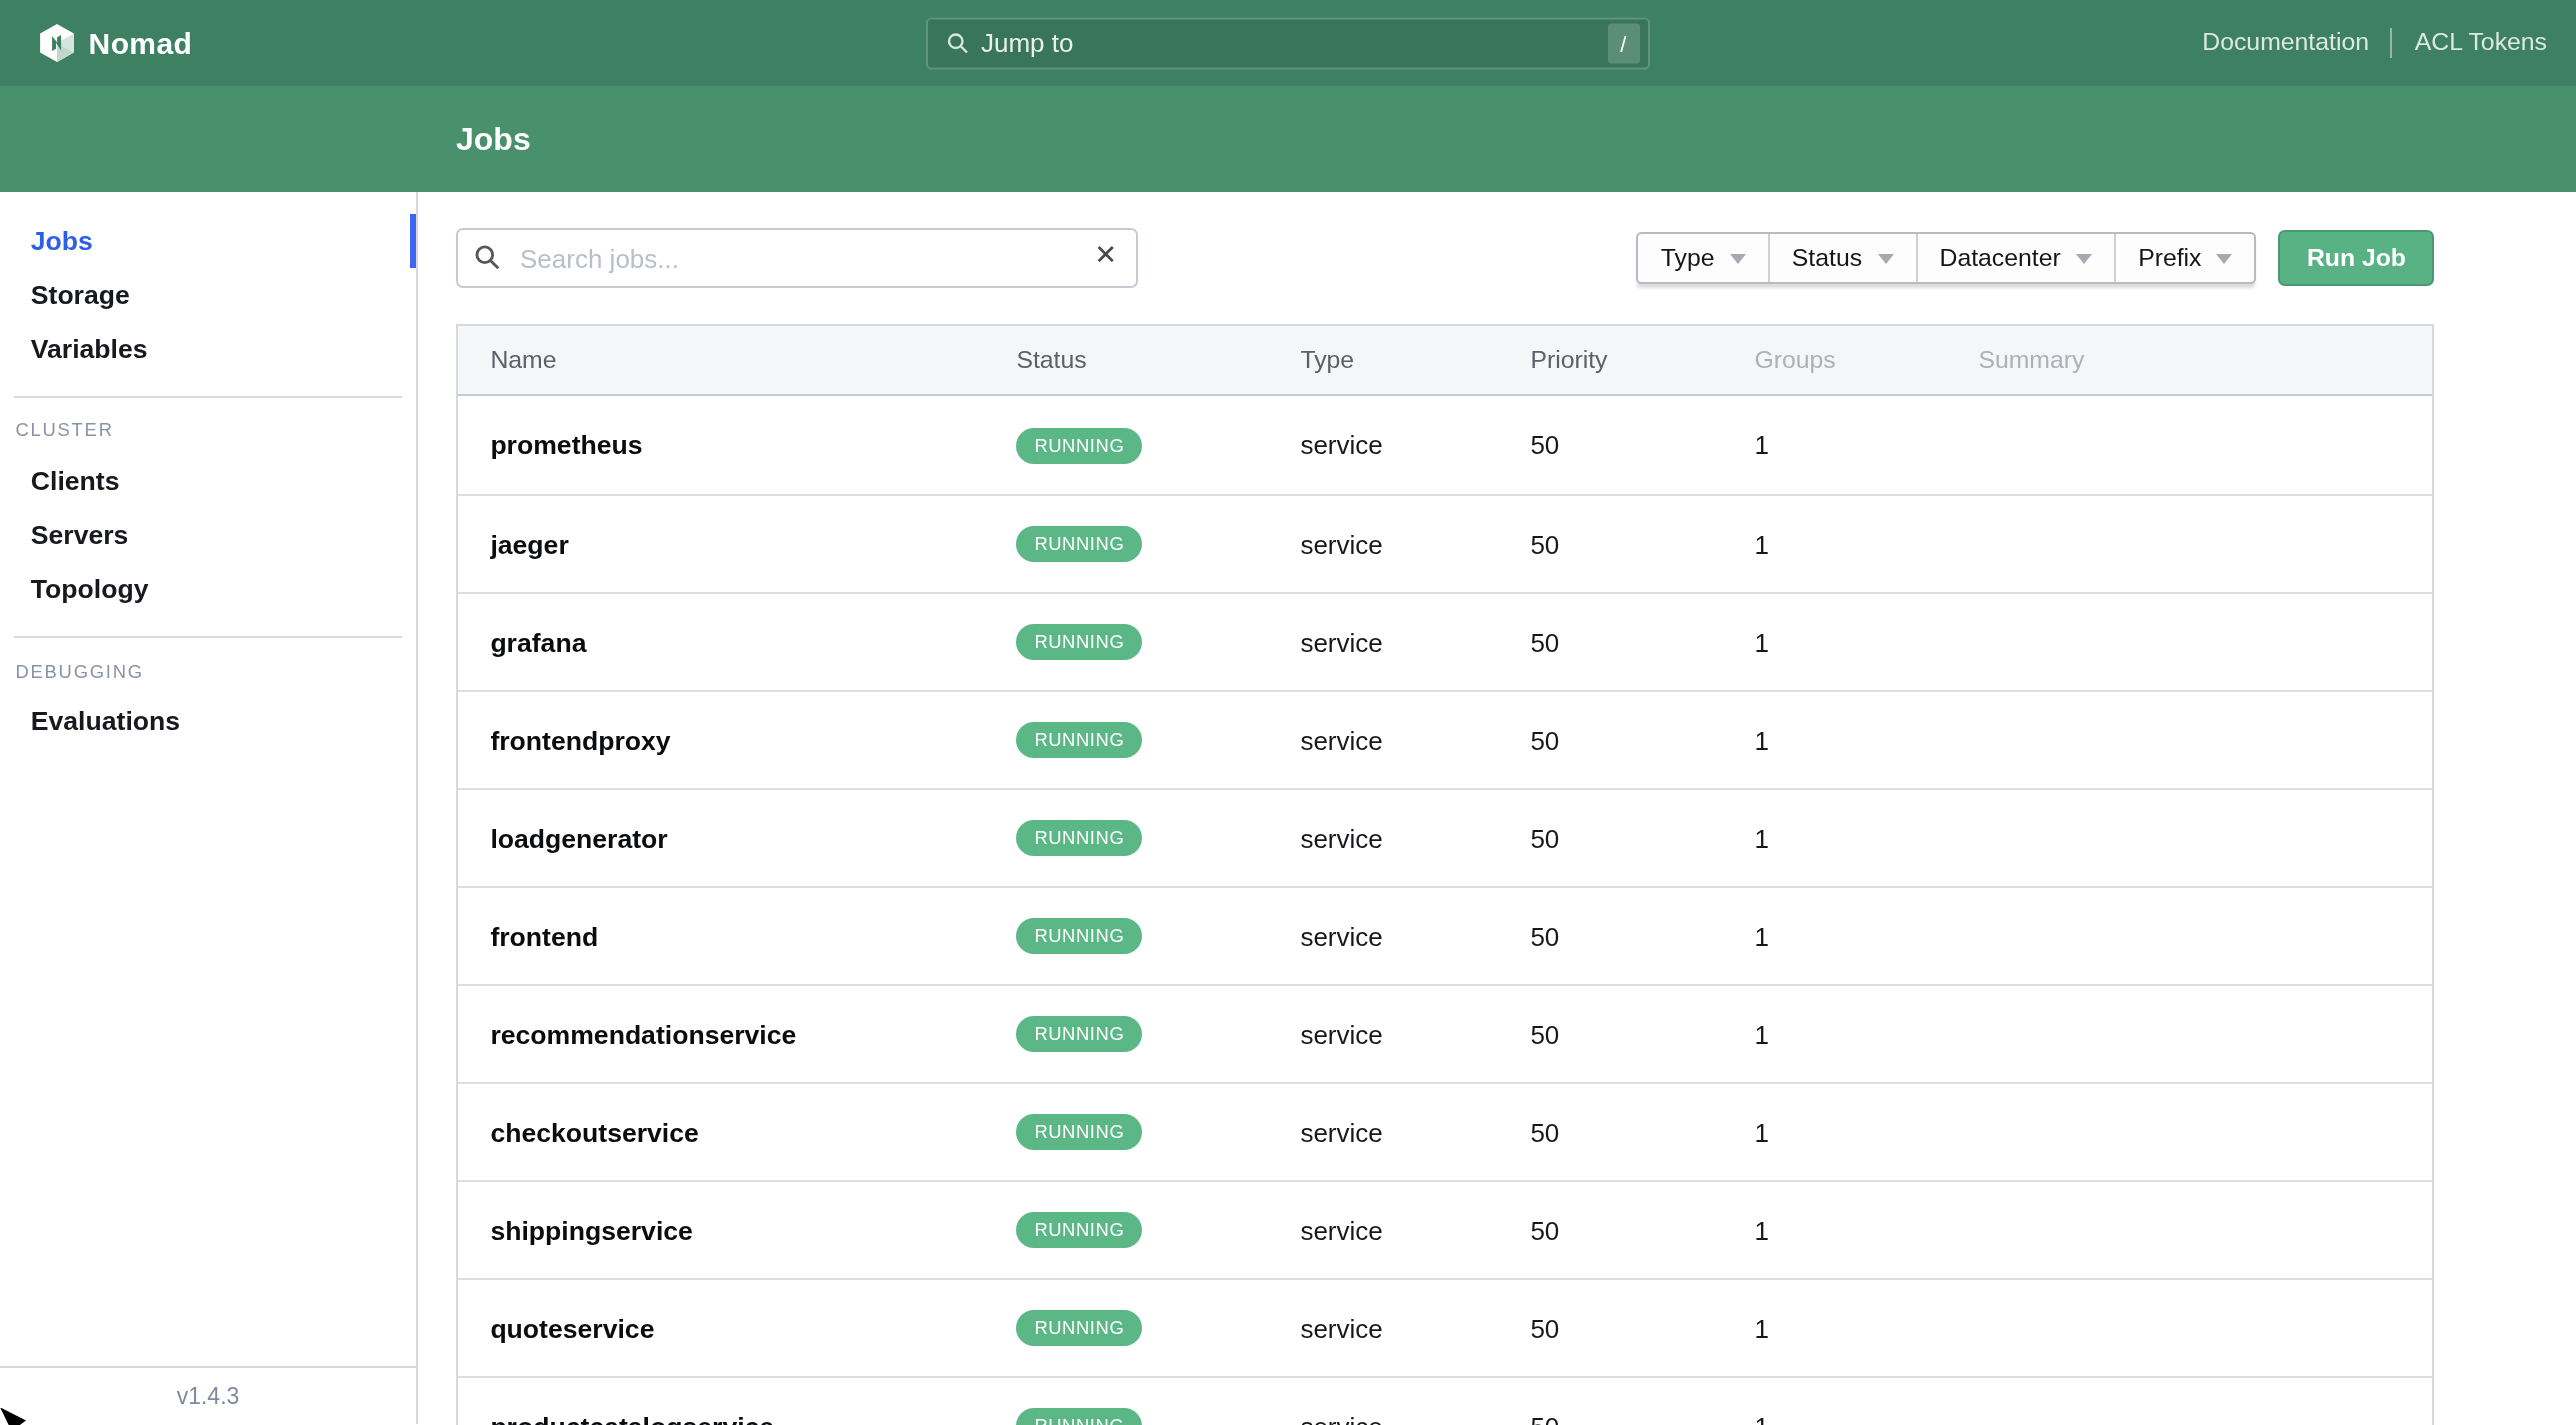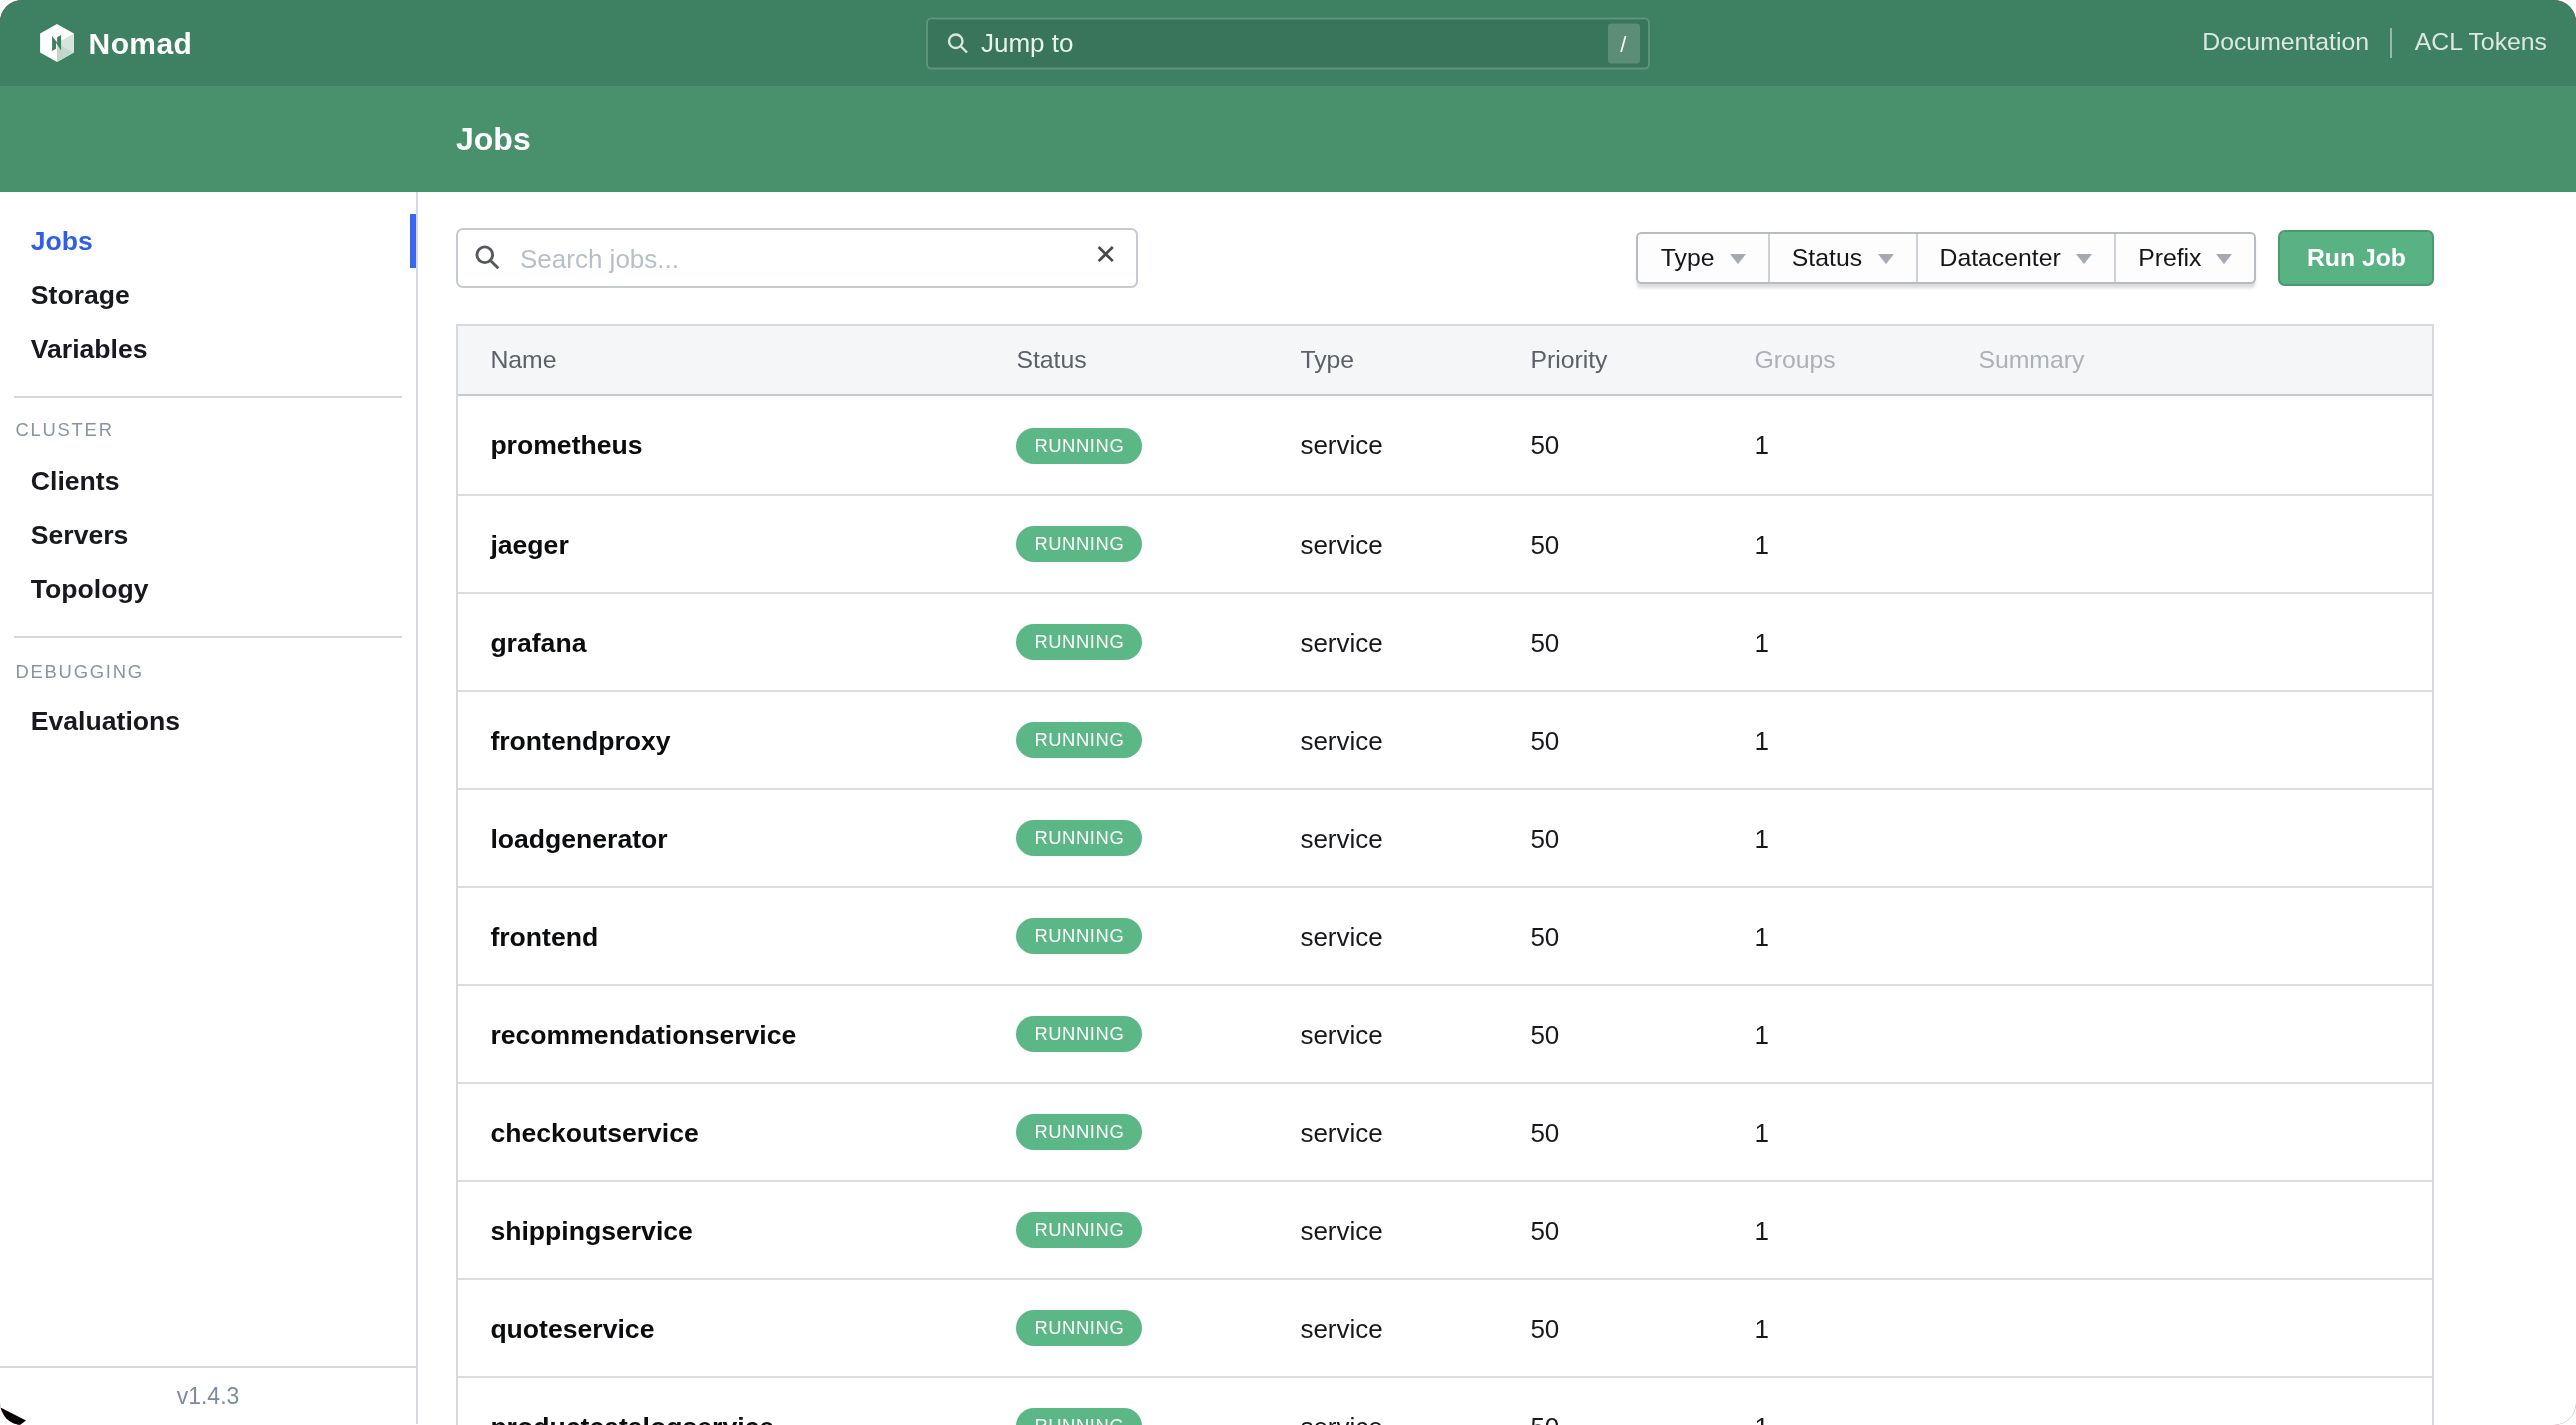--- a/index.html
+++ b/index.html
@@ -1,17 +1,17 @@
 <!DOCTYPE html>
 <html style="font-size:13.7px"><head>
 <meta charset="utf-8">
 <style>
   html,body{margin:0;padding:0;background:#fff;}
   *{box-sizing:border-box;}
-  .viewport{width:2576px;height:1425px;overflow:hidden;background:#be185d;position:relative;border-radius:22px;}
+  .viewport{width:2576px;height:1425px;overflow:hidden;background:#be185d;position:relative;}
   .screen{
     width:1288px;height:713px;
     transform:scale(2);transform-origin:0 0;
     position:relative;
     font-family:"Liberation Sans", sans-serif;
     background:#fff;
   }
 
   
   .topnav{height:43px;background:#3d8062;display:flex;align-items:center;padding:0 14.5px;position:relative;}

